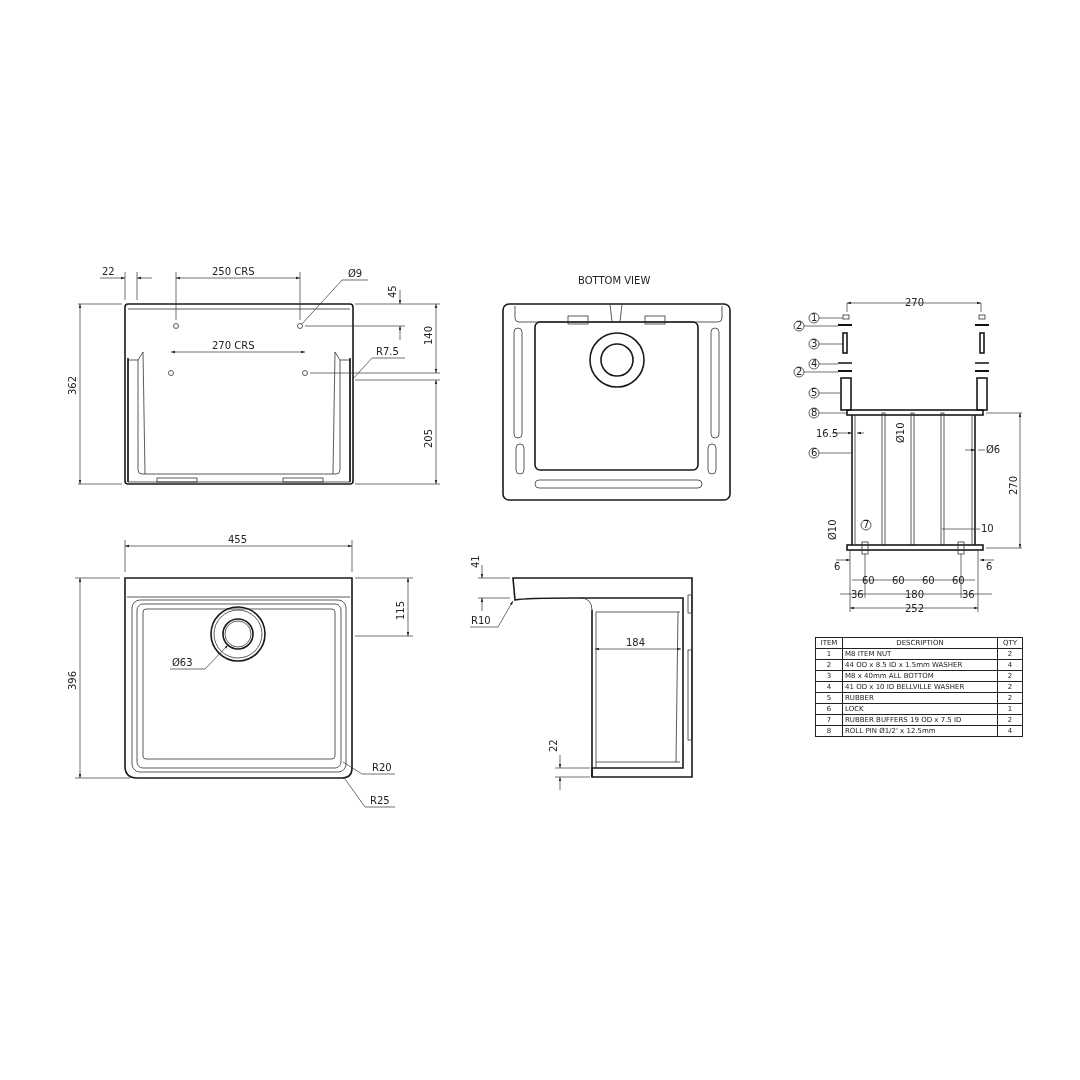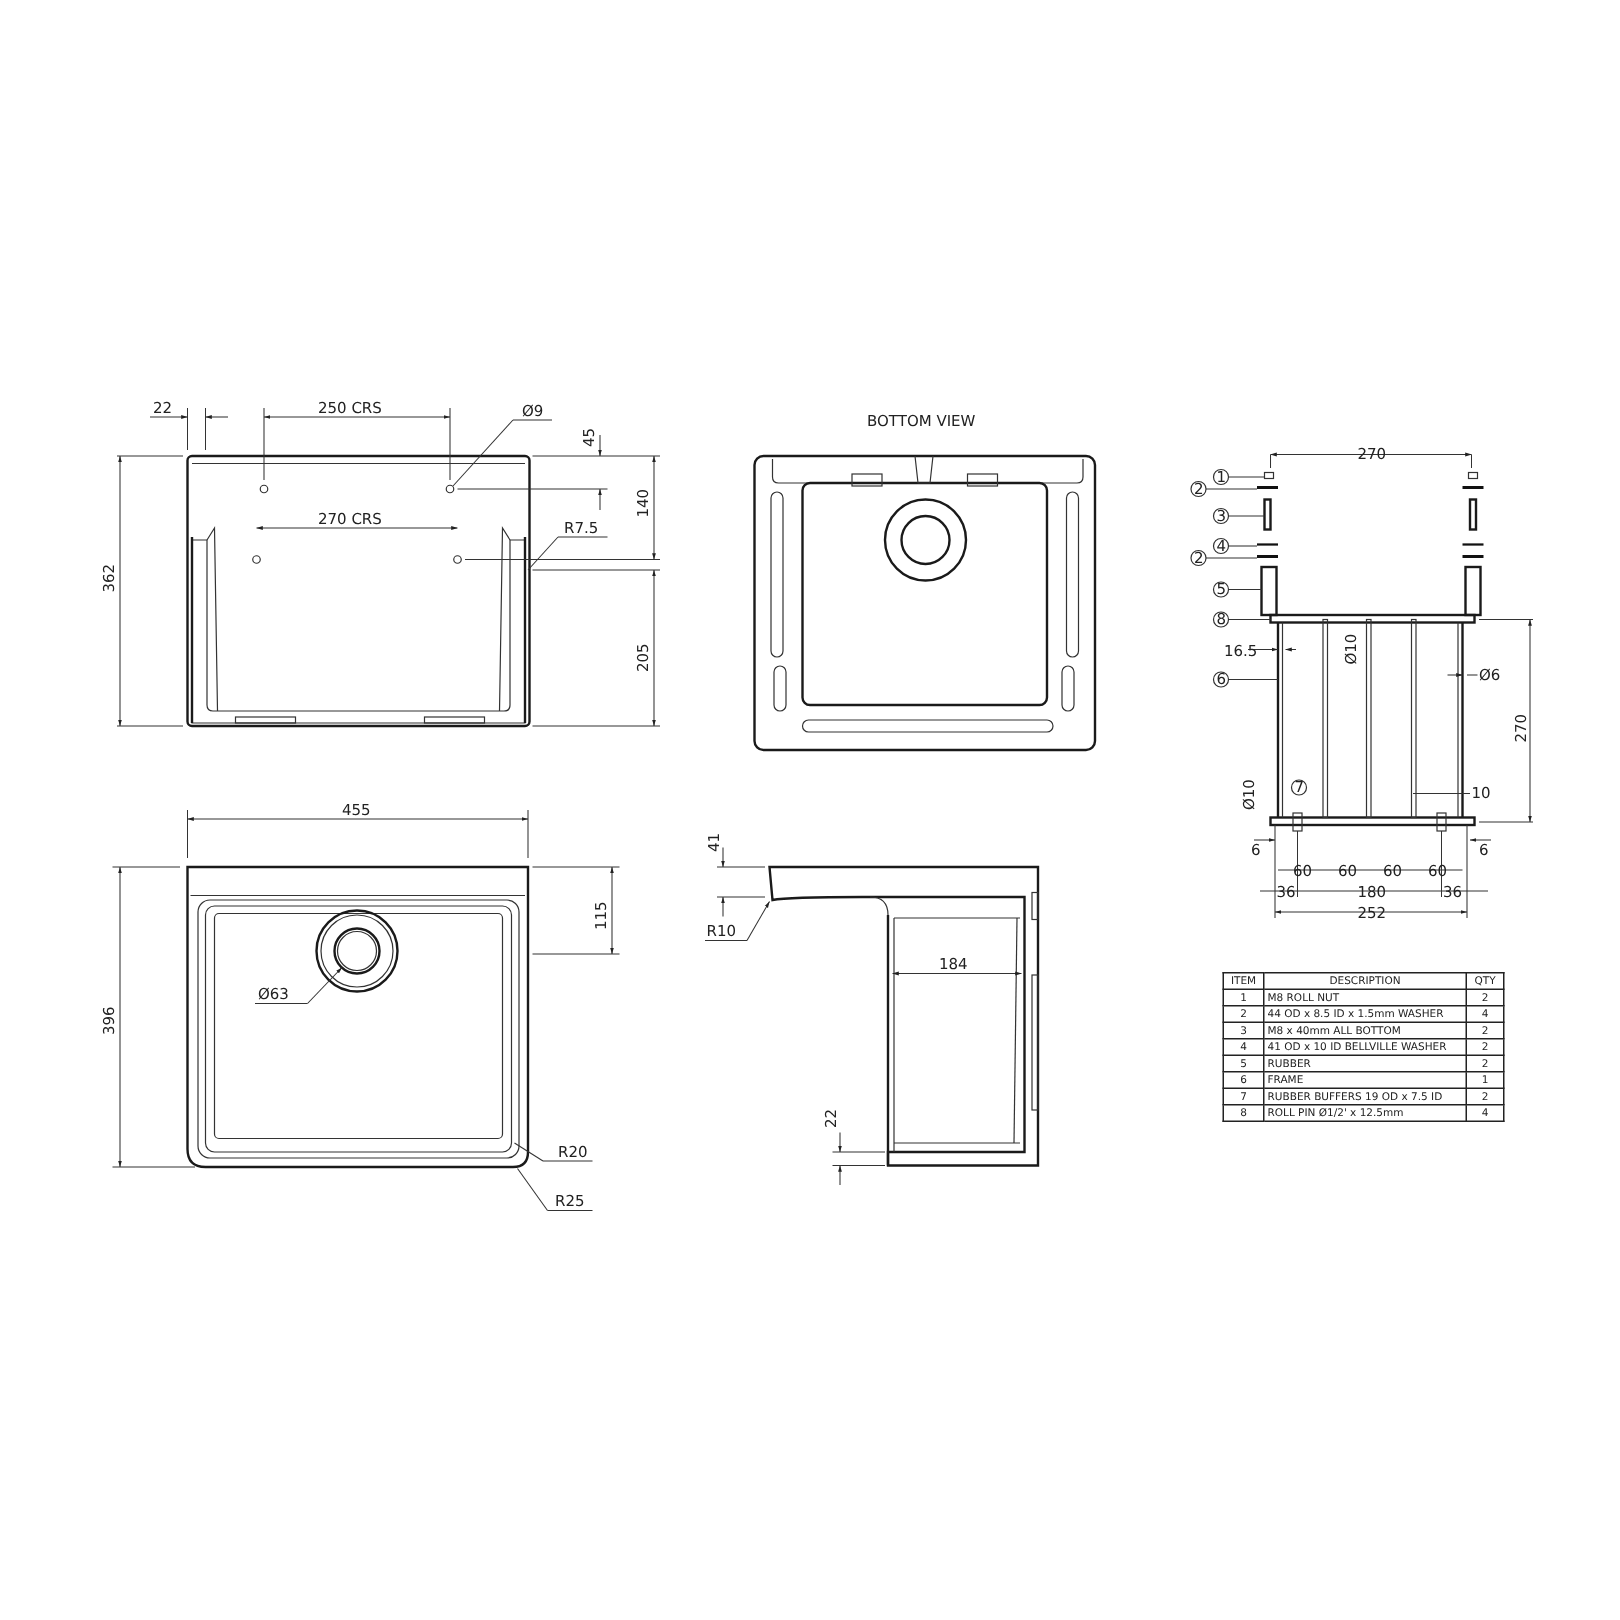--- a/index.html
+++ b/index.html
@@ -2,21 +2,21 @@
 <html><head>
   <meta charset="utf-8">
   <style>
     html, body { margin: 0; padding: 0; background: #ffffff; }
     body { width: 1080px; height: 1080px; position: relative; overflow: hidden; font-family: "DejaVu Sans", sans-serif; }
     svg { position: absolute; left: 0; top: 0; }
     .ln { stroke: #1a1a1a; fill: none; stroke-width: 1.6; }
     .thin { stroke: #333; fill: none; stroke-width: 0.8; }
     .dim { stroke: #333; fill: none; stroke-width: 0.7; }
     .lbl { font-family: "DejaVu Sans", sans-serif; font-size: 10px; fill: #222; }
-    .tbl { position: absolute; left: 815px; top: 637px; width: 188px; border-collapse: collapse; font-family: "DejaVu Sans", sans-serif; font-size: 7px; color: #222; margin-top: 11px; }
+    .tbl { position: absolute; left: 815px; top: 637px; width: 208px; border-collapse: collapse; font-family: "DejaVu Sans", sans-serif; font-size: 7px; color: #222; }
     .tbl td, .tbl th { border: 1px solid #222; padding: 0 2px; height: 10px; line-height: 10px; font-weight: normal; }
     .tbl .c { text-align: center; }
   </style>
 </head>
 <body>
 
 <svg width="1080" height="1080" viewBox="0 0 1080 1080">
   <defs>
     <pattern id="hatch" width="7" height="7" patternUnits="userSpaceOnUse" patternTransform="rotate(45)">
       <line x1="0" y1="0" x2="0" y2="7" stroke="#333" stroke-width="0.8"></line>
@@ -252,21 +252,21 @@
 
 <table class="tbl">
   <tbody>
       <tr>
     <th class="c" style="width:22px">ITEM</th>
     <th class="c">DESCRIPTION</th>
     <th class="c" style="width:20px">QTY</th>
   </tr>
   <tr>
         <td class="c">1</td>
-        <td>M8 ROLL NUT</td>
+        <td>M8 ITEM NUT</td>
         <td class="c">2</td>
       </tr>
   <tr>
         <td class="c">2</td>
         <td>44 OD x 8.5 ID x 1.5mm WASHER</td>
         <td class="c">4</td>
       </tr>
   <tr>
         <td class="c">3</td>
         <td>M8 x 40mm ALL BOTTOM</td>
@@ -277,21 +277,21 @@
         <td>41 OD x 10 ID BELLVILLE WASHER</td>
         <td class="c">2</td>
       </tr>
   <tr>
         <td class="c">5</td>
         <td>RUBBER</td>
         <td class="c">2</td>
       </tr>
   <tr>
         <td class="c">6</td>
-        <td>FRAME</td>
+        <td>LOCK</td>
         <td class="c">1</td>
       </tr>
   <tr>
         <td class="c">7</td>
         <td>RUBBER BUFFERS 19 OD x 7.5 ID</td>
         <td class="c">2</td>
       </tr>
   <tr>
         <td class="c">8</td>
         <td>ROLL PIN Ø1/2' x 12.5mm</td>

